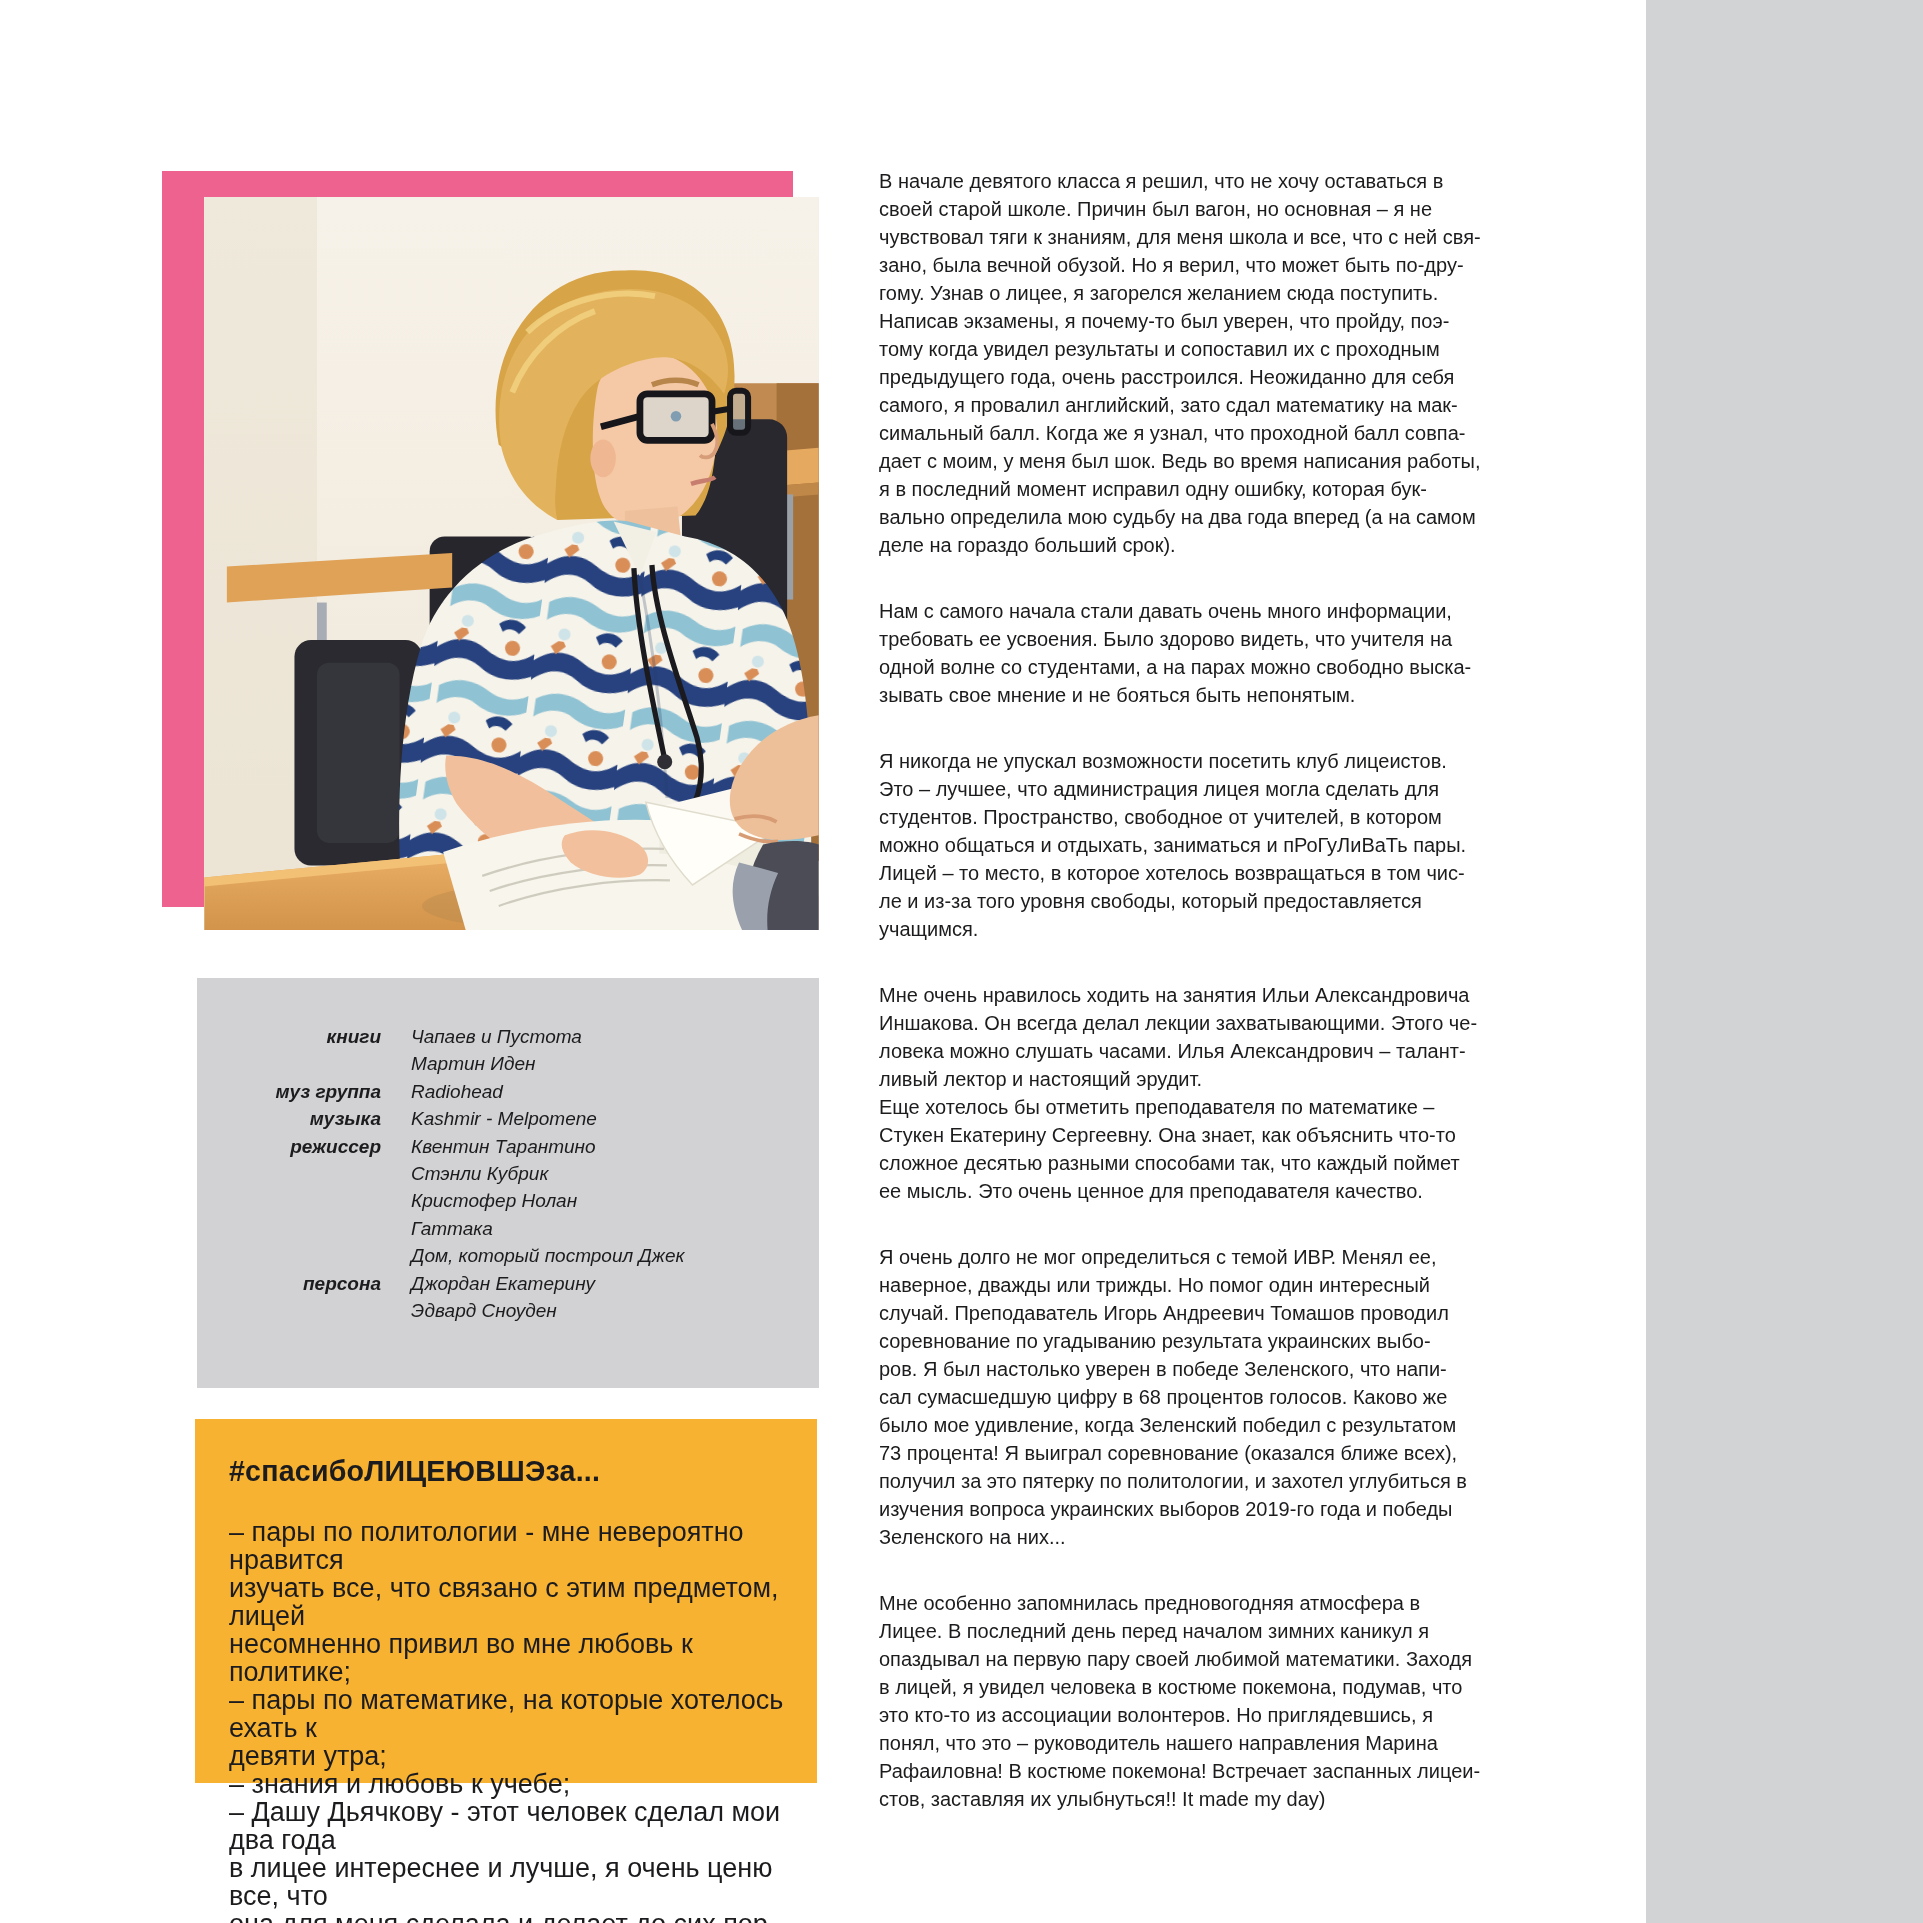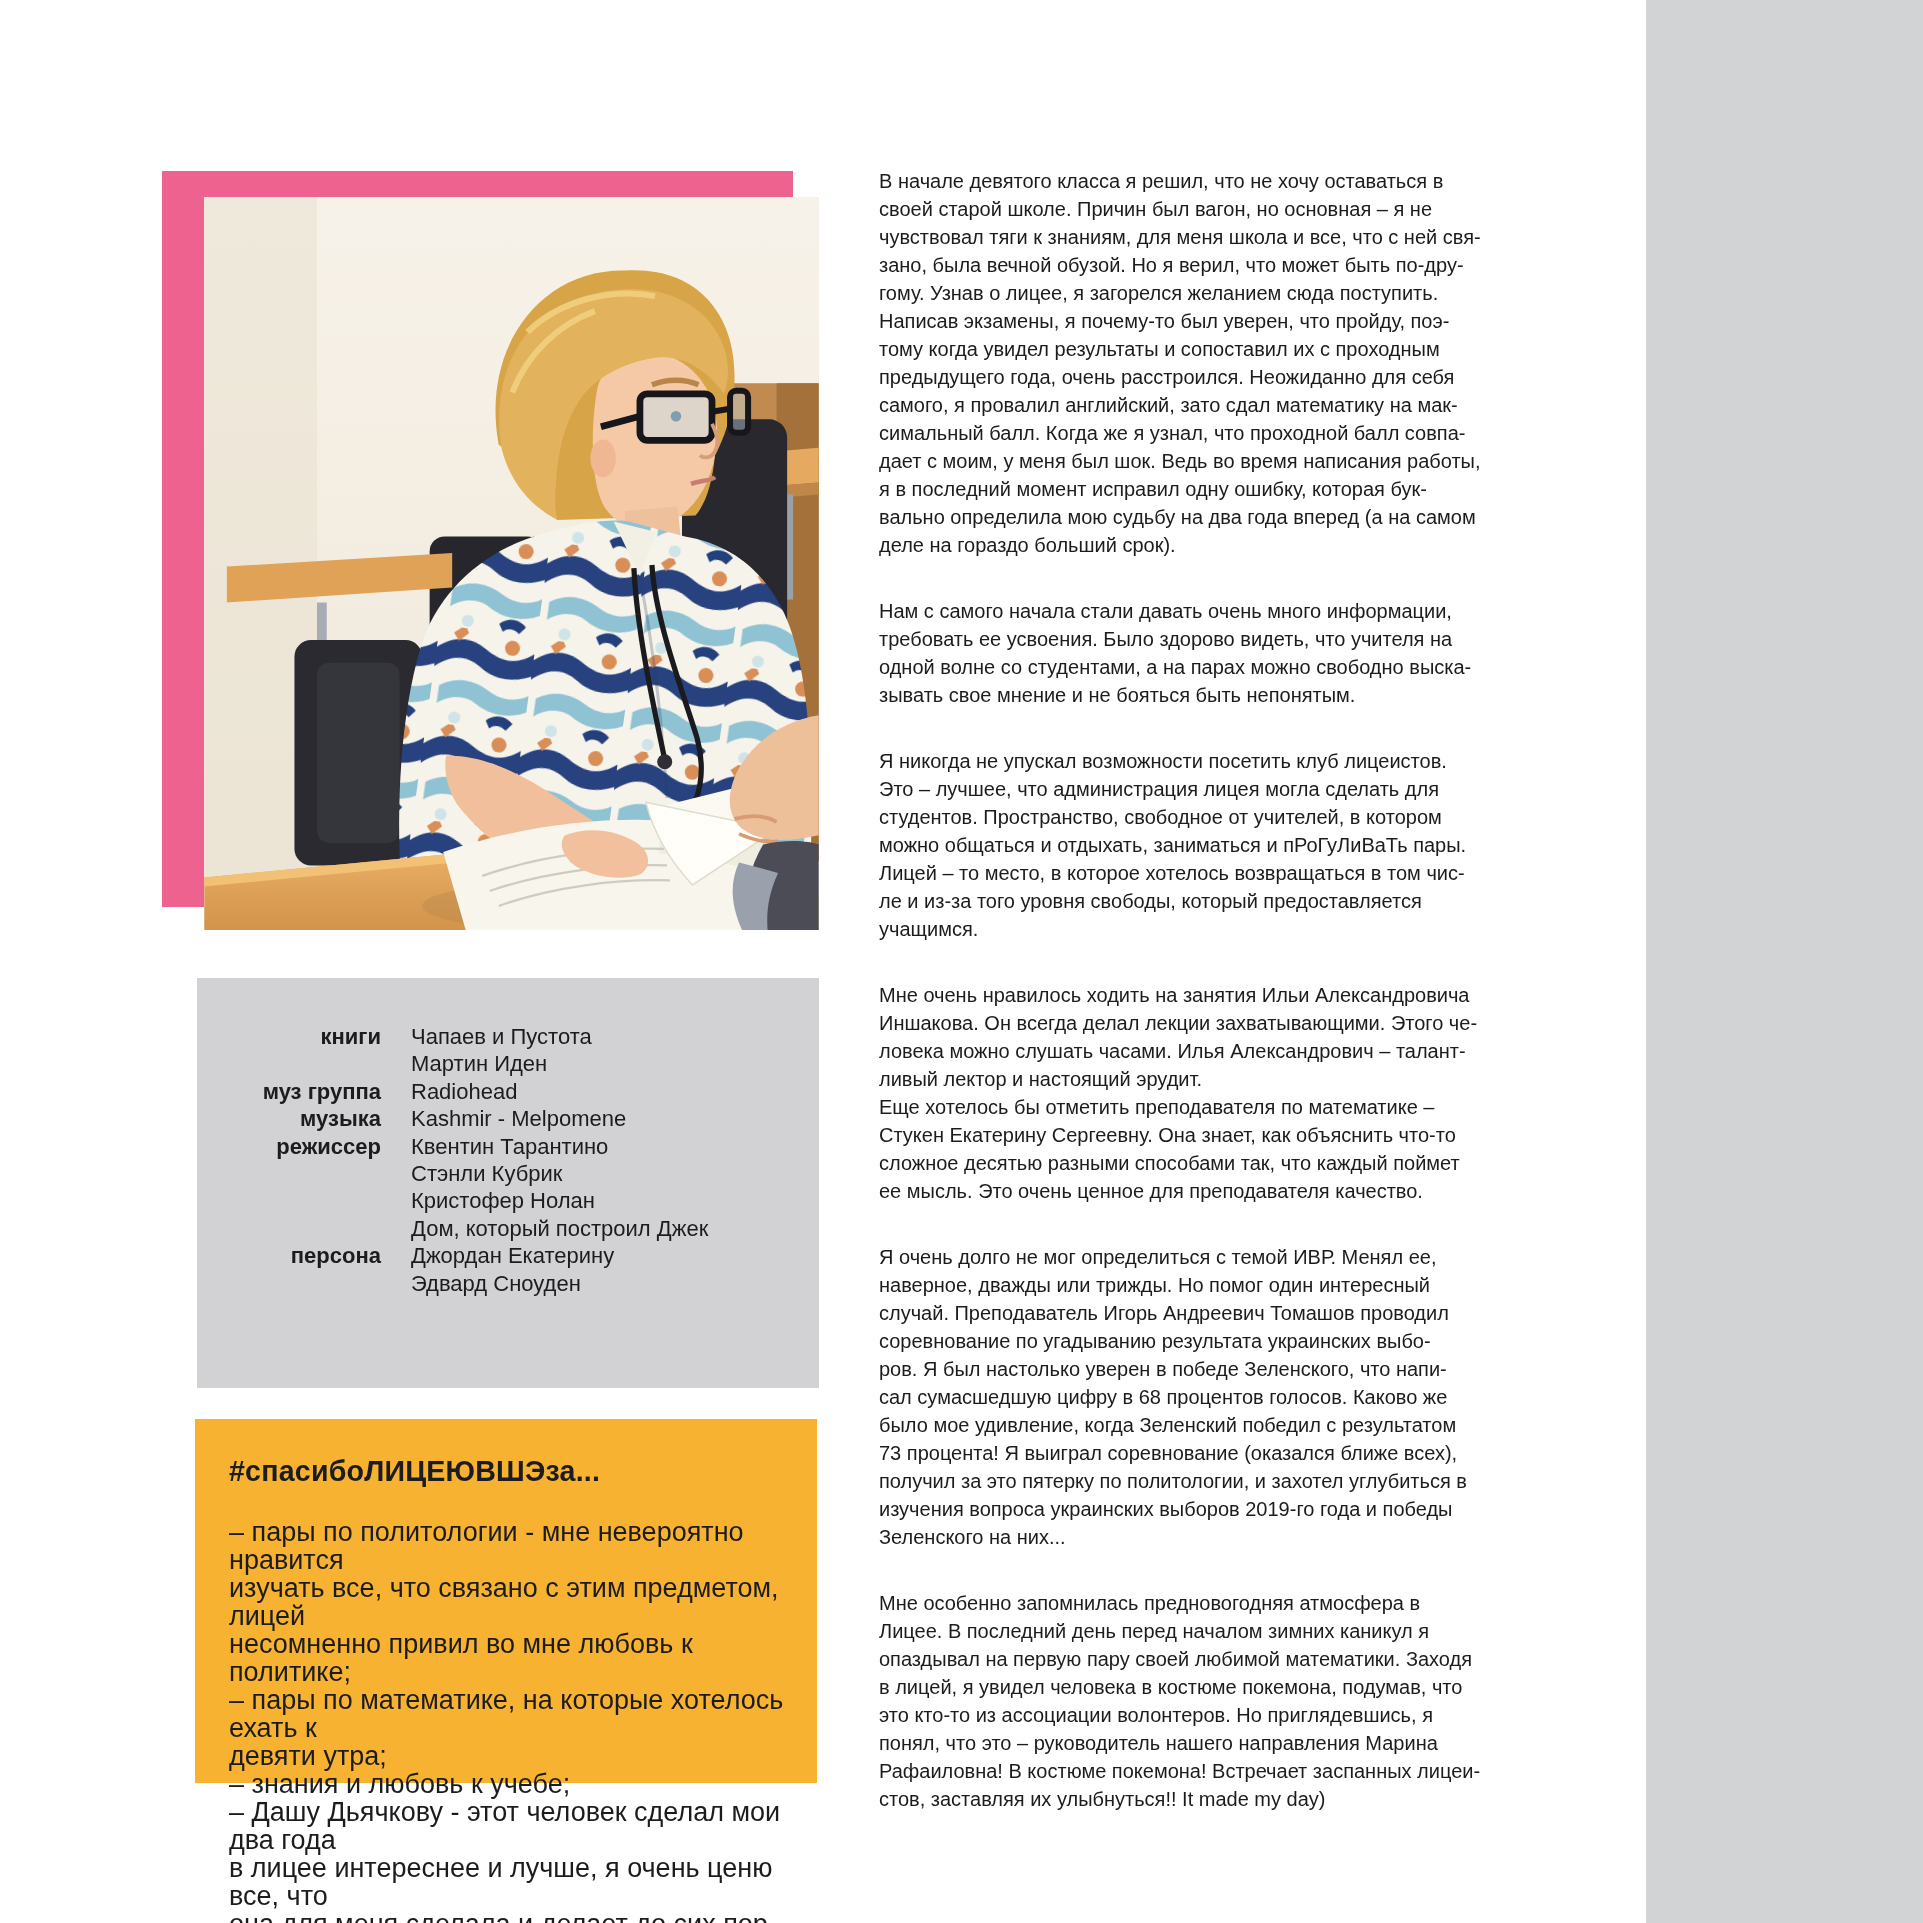--- a/index.html
+++ b/index.html
@@ -14,21 +14,21 @@
   
   #pink-frame{left:162px;top:171px;width:631px;height:736px;background:#ee6290;}
   
   #photo{left:204px;top:197px;width:615px;height:733px;overflow:hidden;background:#f3eee4;}
   #photo svg{display:block;}
   
   #info-box{
     left:197px;top:978px;width:622px;height:410px;background:#d2d2d4;
     box-sizing:border-box;padding:45px 22.5px 0 0;
   }
-  .irow{display:flex;font-size:22px;line-height:27.4px;}
+  .irow{display:flex;font-size:19px;line-height:27.4px;font-style:italic;}
   .ilabel{width:184px;text-align:right;font-weight:bold;flex:0 0 auto;}
   .ival{padding-left:30px;white-space:nowrap;}
   
   #hashtag-box{
     left:195px;top:1419px;width:622px;height:364px;background:#f8b231;
     box-sizing:border-box;padding:36px 30px 0 34px;
   }
   #hashtag-title{font-size:28.6px;font-weight:bold;letter-spacing:0.2px;}
   #hashtag-body{margin-top:30px;font-size:27px;line-height:28px;white-space:pre-line;}
   
@@ -157,20 +157,24 @@
       <span class="ilabel">режиссер</span>
       <span class="ival">Квентин Тарантино</span>
     </div>
   <div class="irow">
       <span class="ilabel"></span>
       <span class="ival">Стэнли Кубрик</span>
     </div>
   <div class="irow">
       <span class="ilabel"></span>
       <span class="ival">Кристофер Нолан</span>
+    </div>
+  <div class="irow">
+      <span class="ilabel"></span>
+      <span class="ival">Гаттака</span>
     </div>
   <div class="irow">
       <span class="ilabel"></span>
       <span class="ival">Дом, который построил Джек</span>
     </div>
   <div class="irow">
       <span class="ilabel">персона</span>
       <span class="ival">Джордан Екатерину</span>
     </div>
   <div class="irow">

